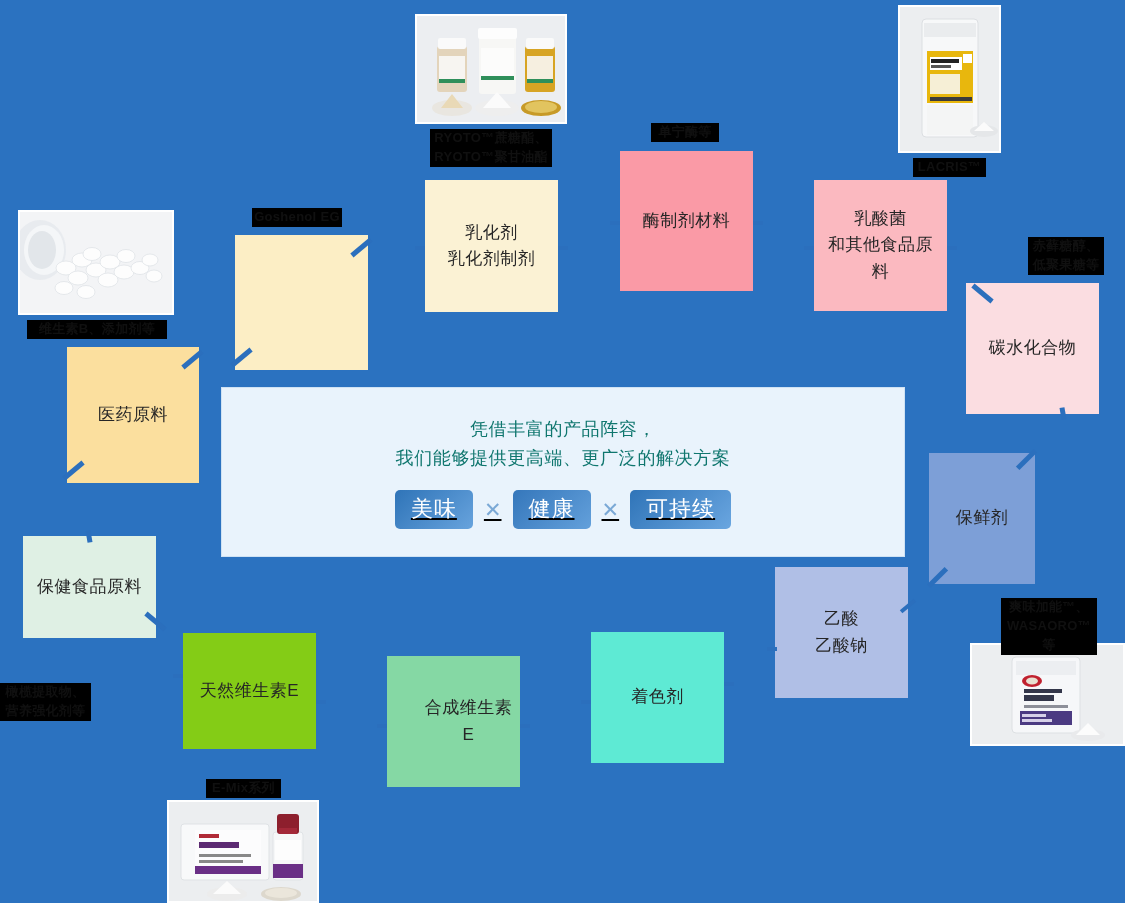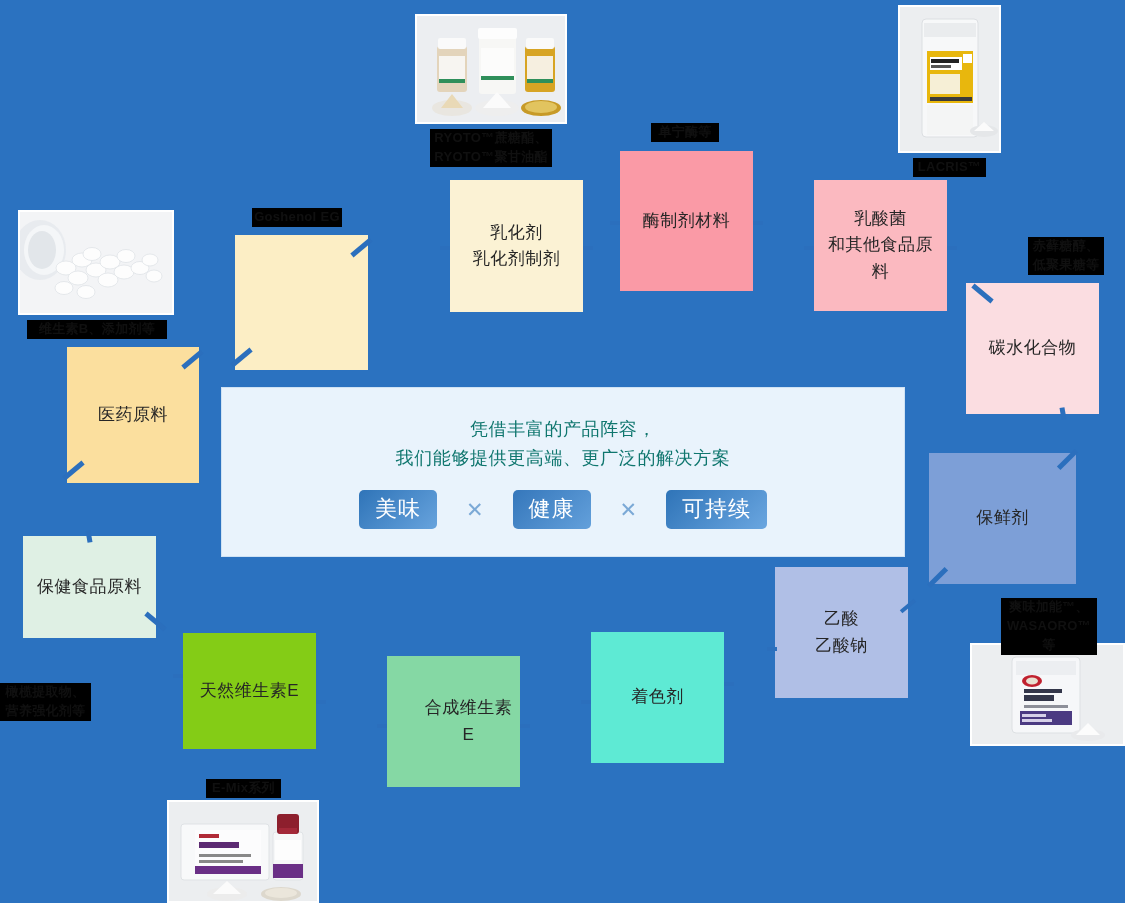--- a/index.html
+++ b/index.html
@@ -86,22 +86,23 @@
   #center-panel .msg {
     text-align: center;
     color: #0f766e;
     font-size: 18px;
     line-height: 1.65;
     letter-spacing: .6px;
   }
   #badge-row {
     display: flex;
     align-items: center;
-    gap: 29px;
+    gap: 11px;
     margin-top: 16px;
+    text-decoration: underline;
   }
   .badge {
     color: #ffffff;
     font-size: 22px;
     letter-spacing: 1px;
     padding: 6px 16px 8px 16px;
     border-radius: 5px;
     line-height: 1.15;
   }
   .badge.b1 { background: linear-gradient(135deg,#2f74b8 0%,#67a3dd 100%); }
@@ -254,21 +255,21 @@
     <span class="tick tr"></span>
     <span class="tick bl"></span>
     <span class="cat-label">医药原料</span>
   </div>
 
   <div class="cat-box" style="left:235px; top:235px; width:133px; height:135px; background:#fceec5;">
     <span class="tick tr"></span>
     <span class="tick bl"></span>
   </div>
 
-  <div class="cat-box ticks-lr" style="left:450px; top:180px; width:133px; height:132px; background:#fbf2d4;">
+  <div class="cat-box ticks-lr" style="left:425px; top:180px; width:133px; height:132px; background:#fbf2d4;">
     <span class="tick tr"></span>
     <span class="tick bl"></span>
     <span class="cat-label">乳化剂
 乳化剂制剂</span>
   </div>
 
   <div class="cat-box ticks-lr" style="left:620px; top:151px; width:133px; height:140px; background:#fa9aa6;">
     <span class="tick tr"></span>
     <span class="tick bl"></span>
     <span class="cat-label">酶制剂材料</span>
@@ -280,21 +281,21 @@
     <span class="cat-label">乳酸菌
 和其他食品原料</span>
   </div>
 
   <div class="cat-box" style="left:966px; top:283px; width:133px; height:131px; background:#fbdde1;">
     <span class="tick tr" style="top:8px; right:auto; left:4px; transform:rotate(40deg);"></span>
     <span class="tick bl" style="bottom:-2px; left:auto; right:30px; transform:rotate(80deg); width:12px;"></span>
     <span class="cat-label">碳水化合物</span>
   </div>
 
-  <div class="cat-box" style="left:929px; top:453px; width:147px; height:131px; background:#7d9fd7;">
+  <div class="cat-box" style="left:929px; top:453px; width:106px; height:131px; background:#7d9fd7;">
     <span class="tick tr" style="top:4px; right:-4px; transform:rotate(-45deg);"></span>
     <span class="tick bl" style="bottom:4px; left:-4px; transform:rotate(-45deg);"></span>
     <span class="cat-label">保鲜剂</span>
   </div>
 
   <div class="cat-box ticks-lr" style="left:775px; top:567px; width:133px; height:131px; background:#b0bfe6;">
     <span class="tick tr" style="top:28%; right:-9px; transform:rotate(-40deg); width:18px;"></span>
     <span class="tick bl" style="top:61%; left:-8px; width:10px;"></span>
     <span class="cat-label">乙酸
 乙酸钠</span>

